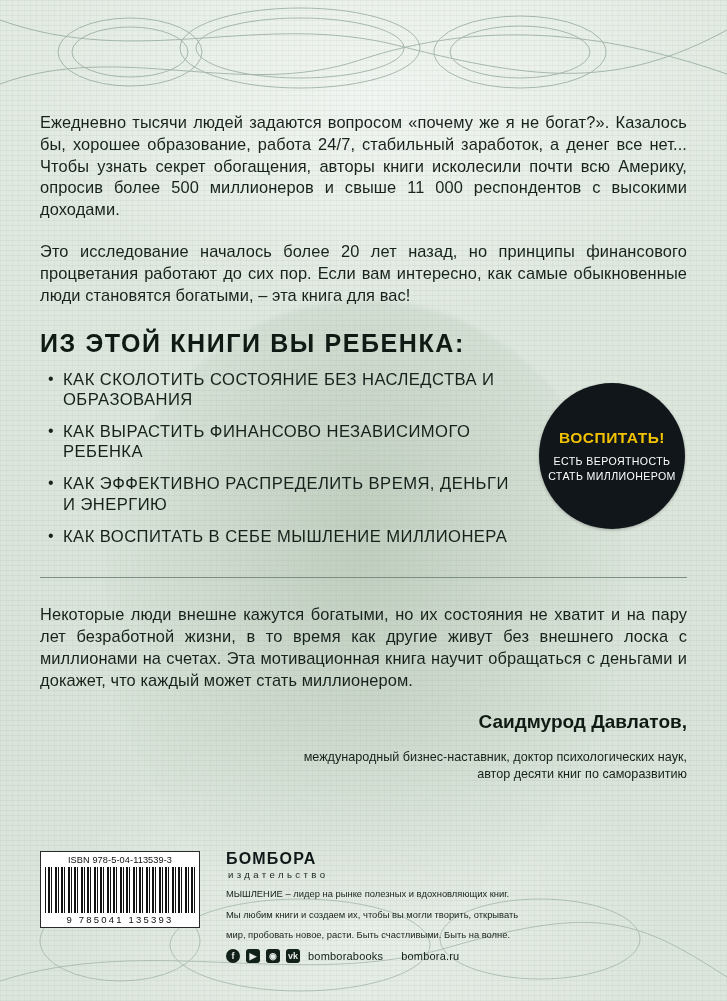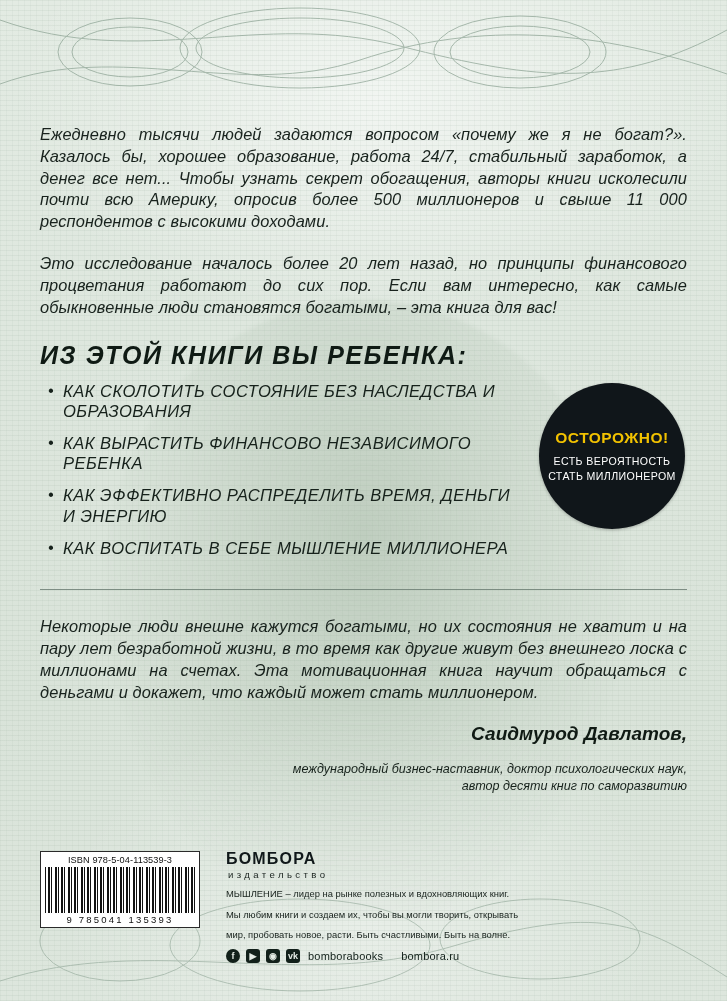--- a/index.html
+++ b/index.html
@@ -57,22 +57,21 @@
     position: absolute;
     left: 0; bottom: 0;
     width: 727px; height: 120px;
     pointer-events: none;
     opacity: .6;
   }
 
   .content {
     position: relative;
     z-index: 5;
-    padding: 12px 40px;
-    font-style: italic;
+    padding: 0 40px;
   }
 
   p.body-text {
     margin: 0 0 20px 0;
     font-size: 16.4px;
     line-height: 1.33;
     color: #18221d;
     text-align: justify;
     letter-spacing: .1px;
   }
@@ -303,21 +302,21 @@
 
     <div class="author">
       <div class="author-name">Саидмурод Давлатов,</div>
       <div class="author-desc">международный бизнес-наставник, доктор психологических наук,</div>
       <div class="author-desc">автор десяти книг по саморазвитию</div>
     </div>
 
   </div>
 
   <div class="seal">
-    <div class="seal-title">ОСТОРОЖНО!</div>
+    <div class="seal-title">ВОСПИТАТЬ!</div>
     <div class="seal-line">ЕСТЬ ВЕРОЯТНОСТЬ</div>
     <div class="seal-line">СТАТЬ МИЛЛИОНЕРОМ</div>
   </div>
 
   <div class="footer">
 
     <div class="barcode-box">
       <div class="barcode-isbn">ISBN 978-5-04-113539-3</div>
       <div class="barcode-bars"></div>
       <div class="barcode-digits">9 785041 135393</div>

